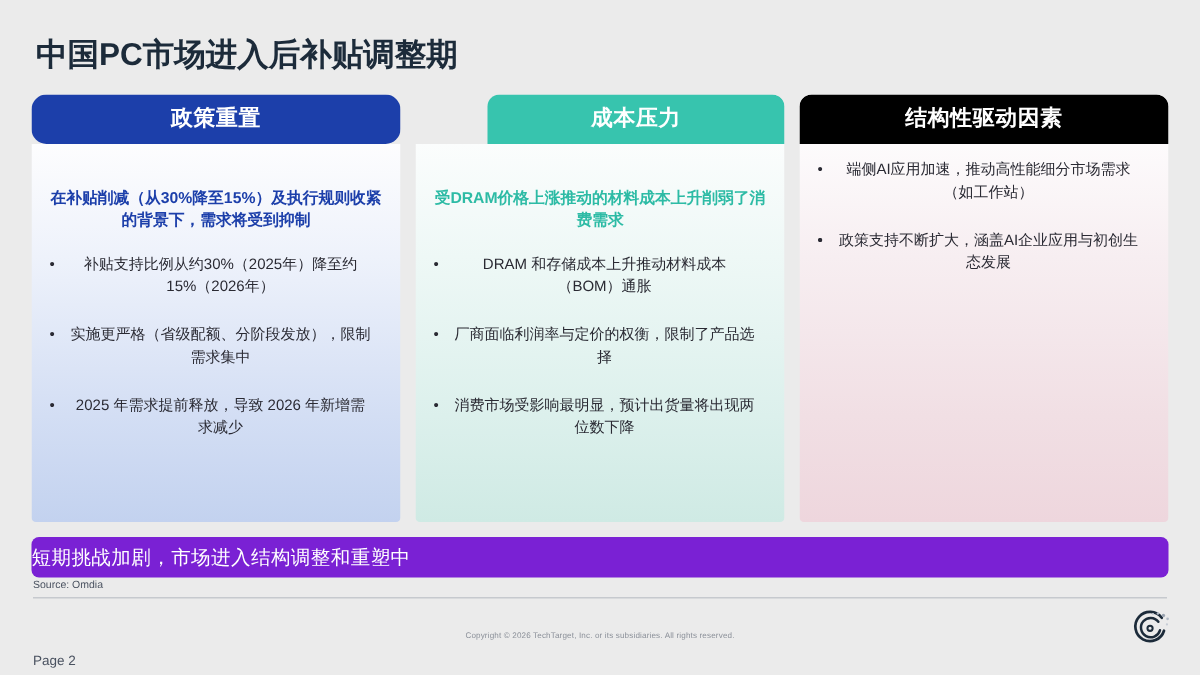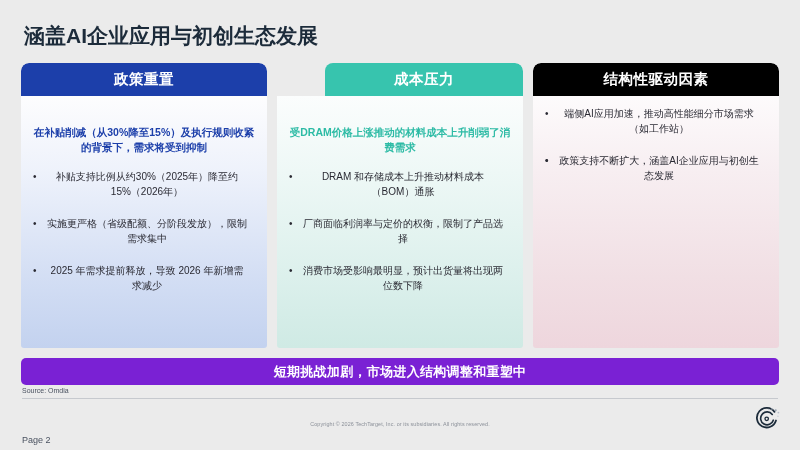--- a/index.html
+++ b/index.html
@@ -90,21 +90,21 @@
   ul.bullets li .dot {
     position: absolute;
     left: 3px;
     top: 0px;
     font-size: 10px;
     line-height: 1.5;
     color: #2a2a33;
   }
 
   
-  .col-policy .col-head { background: #1c3faa; }
+  .col-policy .col-head { background: #1c3faa; border-radius: 10px; }
   .col-policy .col-body {
     background: linear-gradient(to bottom, #fdfdfe 0%, #eef2fb 30%, #d3def4 72%, #c3d2ef 100%);
   }
   .col-policy .col-sub { color: #1c3faa; }
 
   
   .col-cost .col-head { background: #37c4ae; margin-left: 48px; }
   .col-cost .col-body {
     background: linear-gradient(to bottom, #fbfdfd 0%, #eef8f6 30%, #dcf0ec 72%, #cfeae4 100%);
   }
@@ -120,25 +120,25 @@
   
   #footer-banner {
     position: absolute;
     left: 21px;
     top: 358px;
     width: 758px;
     height: 27px;
     background: #7a21d4;
     border-radius: 5px;
     color: #ffffff;
-    font-weight: bold;
+    font-weight: normal;
     font-size: 13px;
     display: flex;
     align-items: center;
-    justify-content: center;
+    justify-content: flex-start;
     letter-spacing: .3px;
     box-sizing: border-box;
   }
 
   
   #source-line {
     position: absolute;
     left: 22px;
     top: 387px;
     font-size: 7px;
@@ -203,21 +203,21 @@
     margin-top: 3px;
     letter-spacing: .1px;
   }
   #omdia-tagline b { color: #1c2b3a; }
 </style>
 </head>
 <body>
 
 <div id="slide">
 
-  <div id="slide-title">涵盖AI企业应用与初创生态发展</div>
+  <div id="slide-title">中国PC市场进入后补贴调整期</div>
 
   <div id="columns">
 
     <div class="column col-policy">
       <div class="col-head">政策重置</div>
       <div class="col-body">
         <div class="col-sub">在补贴削减（从30%降至15%）及执行规则收紧的背景下，需求将受到抑制</div>
         <ul class="bullets">
           <li><span class="dot">•</span><span>补贴支持比例从约30%（2025年）降至约15%（2026年）</span></li>
           <li><span class="dot">•</span><span>实施更严格（省级配额、分阶段发放），限制需求集中</span></li>

